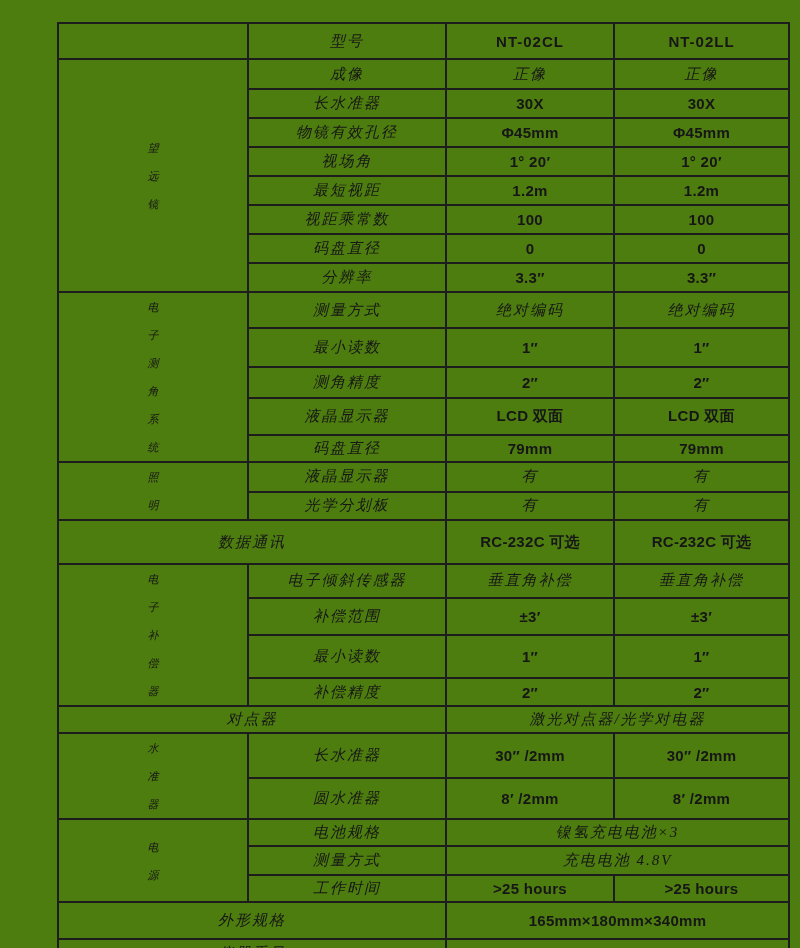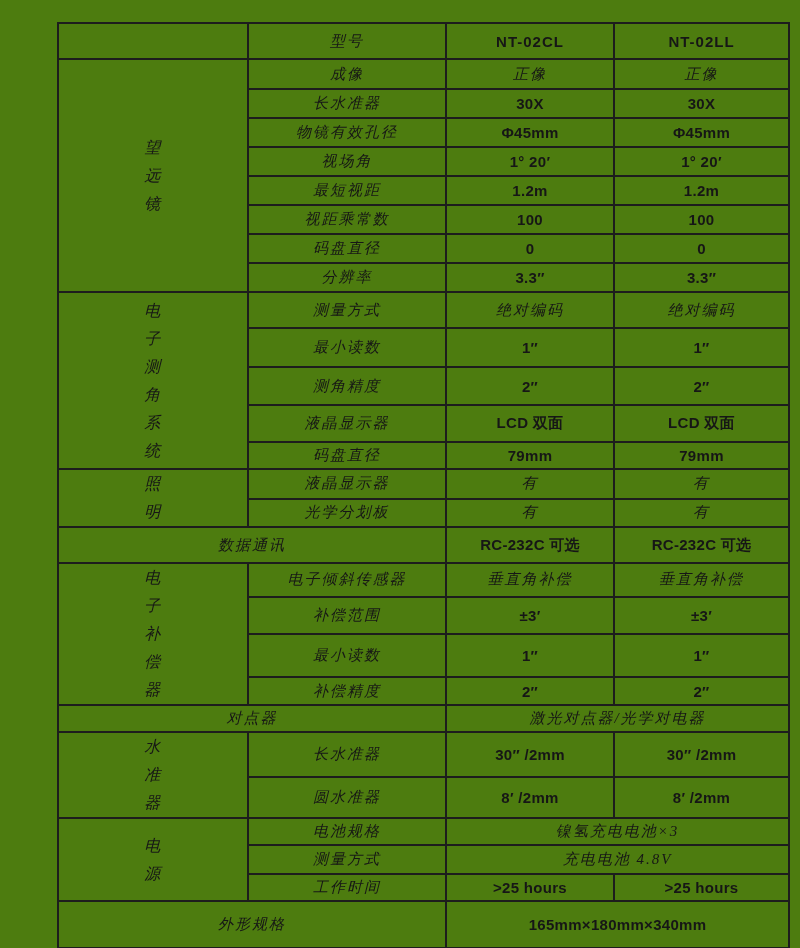--- a/index.html
+++ b/index.html
@@ -21,23 +21,23 @@
   
   tr.sec td{border-top-width:2px;}
   
   .zh{font-family:"Liberation Serif",serif;font-style:italic;letter-spacing:2px;}
   
   .num{font-family:"Liberation Sans",sans-serif;font-style:normal;font-weight:700;font-size:15px;letter-spacing:0.3px;border-radius:12px;}
   
   .model{font-family:"Liberation Sans",sans-serif;font-weight:700;font-size:16px;letter-spacing:1px;}
   
   .vlabel{
-    margin:0 auto;width:1.1em;line-height:28px;font-size:16px;
+    margin:0 auto;width:1.1em;line-height:28px;font-size:11px;
     font-family:"Liberation Serif",serif;font-style:italic;
-    word-break:break-all;text-align:left;letter-spacing:0;
+    word-break:break-all;text-align:center;letter-spacing:0;
   }
   td.leftal{text-align:left;padding-left:5px;}
 </style>
 </head>
 <body>
 
 <div class="sheet">
 <table class="spec">
   <colgroup>
     <col style="width:190px">
@@ -104,21 +104,21 @@
           </td>
     <td class="zh">测量方式</td>
     <td class="zh">绝对编码</td>
     <td class="zh">绝对编码</td>
   </tr>
   <tr style="height:39px">
     <td class="zh">最小读数</td>
     <td class="num">1″</td>
     <td class="num">1″</td>
   </tr>
-  <tr style="height:38px">
+  <tr style="height:30px">
     <td class="zh">测角精度</td>
     <td class="num">2″</td>
     <td class="num">2″</td>
   </tr>
   <tr style="height:37px">
     <td class="zh">液晶显示器</td>
     <td class="num">LCD 双面</td>
     <td class="num">LCD 双面</td>
   </tr>
   <tr style="height:27px">
@@ -134,21 +134,21 @@
     <td class="zh">液晶显示器</td>
     <td class="zh">有</td>
     <td class="zh">有</td>
   </tr>
   <tr class="thin" style="height:26px">
     <td class="zh">光学分划板</td>
     <td class="zh">有</td>
     <td class="zh">有</td>
   </tr>
 
-  <tr class="sec" style="height:36px">
+  <tr class="sec" style="height:44px">
     <td colspan="2" class="zh">数据通讯</td>
     <td class="num">RC-232C 可选</td>
     <td class="num">RC-232C 可选</td>
   </tr>
 
   <tr class="sec" style="height:33px">
     <td rowspan="4">
             <div class="vlabel">电子补偿器</div>
           </td>
     <td class="zh">电子倾斜传感器</td>
@@ -200,21 +200,21 @@
   <tr class="thin" style="height:29px">
     <td class="zh">测量方式</td>
     <td colspan="2" class="zh">充电电池 4.8V</td>
   </tr>
   <tr class="thin" style="height:27px">
     <td class="zh">工作时间</td>
     <td class="num">&gt;25 hours</td>
     <td class="num">&gt;25 hours</td>
   </tr>
 
-  <tr class="sec" style="height:47px">
+  <tr class="sec" style="height:37px">
     <td colspan="2" class="zh">外形规格</td>
     <td colspan="2" class="num">165mm×180mm×340mm</td>
   </tr>
 
   <tr class="sec" style="height:28px">
     <td colspan="2" class="zh">仪器重量</td>
     <td colspan="2" class="num">4.8KGS</td>
   </tr>
 </tbody>
     </table>

